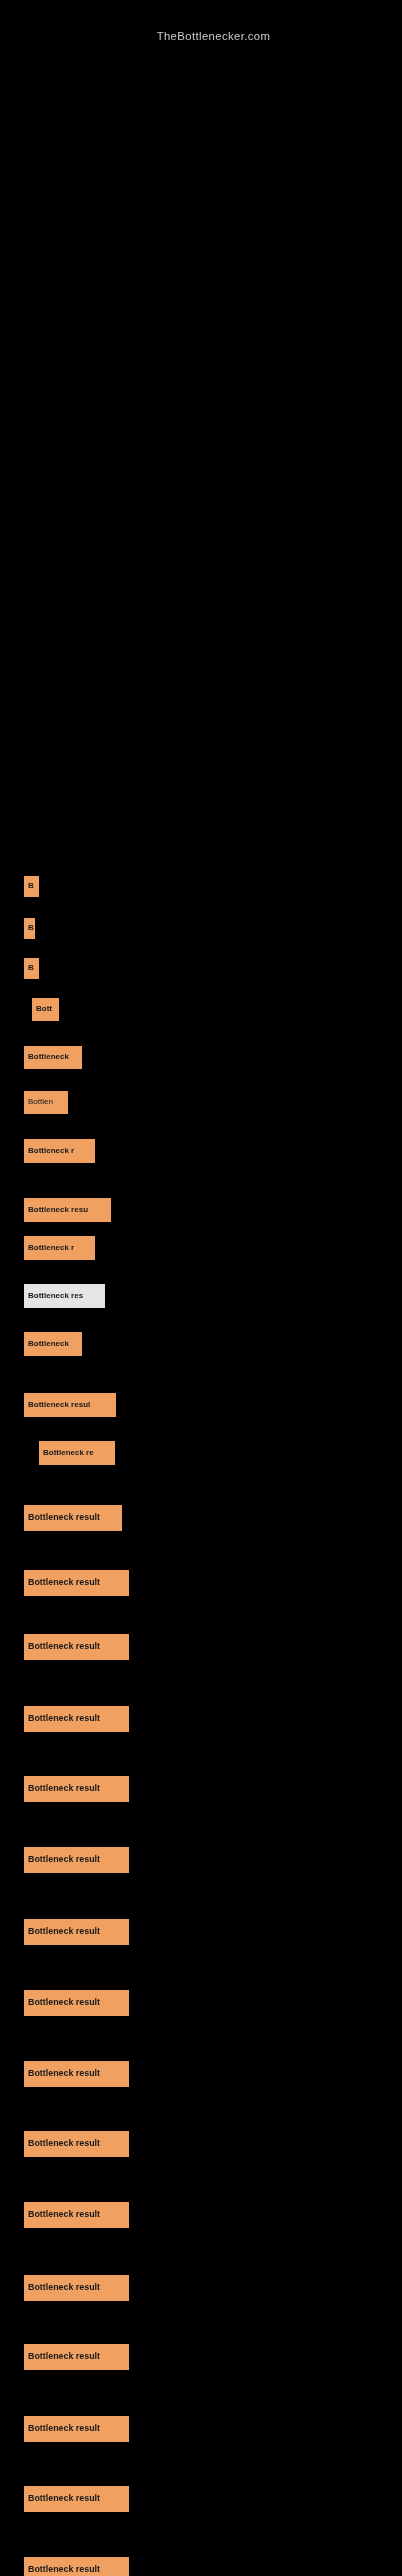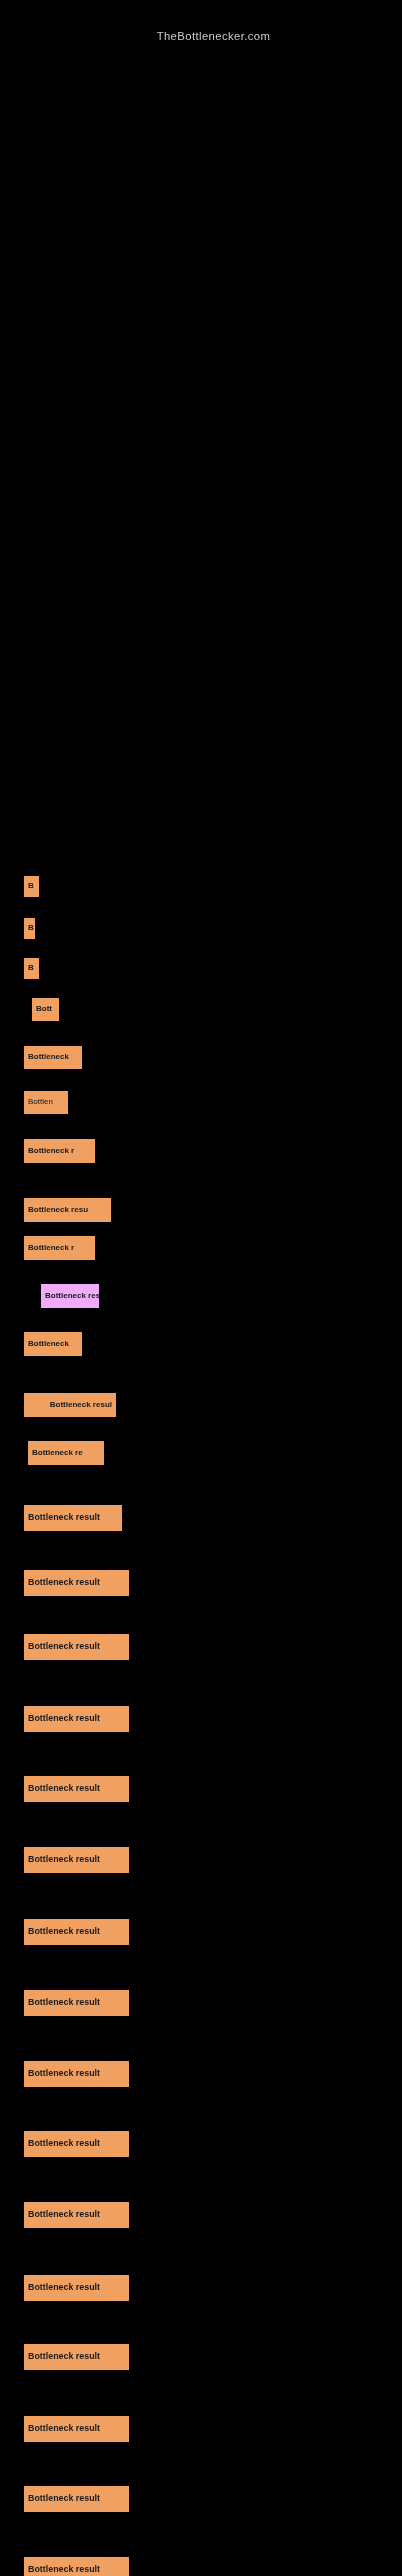--- a/index.html
+++ b/index.html
@@ -32,24 +32,24 @@
 <div id="rows-container">
     <div style="position: absolute; top: 852px; left: 0px;"><div style="background-color: rgb(240, 160, 96); color: rgb(26, 26, 26); font-size: 8px; font-weight: 700; padding: 3.2px 4px; display: inline-block; width: 14.5px; height: 21px; line-height: 14.5px; white-space: nowrap; overflow: hidden; text-overflow: clip;">B</div></div>
     <div style="position: absolute; top: 894px; left: 0px;"><div style="background-color: rgb(240, 160, 96); color: rgb(26, 26, 26); font-size: 8px; font-weight: 700; padding: 3.2px 4px; display: inline-block; width: 11.3px; height: 21px; line-height: 14.5px; white-space: nowrap; overflow: hidden; text-overflow: clip;">B</div></div>
     <div style="position: absolute; top: 934px; left: 0px;"><div style="background-color: rgb(240, 160, 96); color: rgb(26, 26, 26); font-size: 8px; font-weight: 700; padding: 3.2px 4px; display: inline-block; width: 14.5px; height: 21px; line-height: 14.5px; white-space: nowrap; overflow: hidden; text-overflow: clip;">B</div></div>
     <div style="position: absolute; top: 974px; left: 8px;"><div style="background-color: rgb(240, 160, 96); color: rgb(26, 26, 26); font-size: 8px; font-weight: 700; padding: 3.2px 4px; display: inline-block; width: 27px; height: 22.5px; line-height: 16px; white-space: nowrap; overflow: hidden; text-overflow: clip;">Bott</div></div>
     <div style="position: absolute; top: 1022px; left: 0px;"><div style="background-color: rgb(240, 160, 96); color: rgb(26, 26, 26); font-size: 8px; font-weight: 700; padding: 3.2px 4px; display: inline-block; width: 58px; height: 22.5px; line-height: 16px; white-space: nowrap; overflow: hidden; text-overflow: clip;">Bottleneck</div></div>
     <div style="position: absolute; top: 1067px; left: 0px;"><div style="background-color: rgb(240, 160, 96); color: rgb(26, 26, 26); font-size: 8px; font-weight: 400; padding: 3.2px 4px; display: inline-block; width: 44px; height: 22.5px; line-height: 16px; white-space: nowrap; overflow: hidden; text-overflow: clip;">Bottlen</div></div>
     <div style="position: absolute; top: 1115px; left: 0px;"><div style="background-color: rgb(240, 160, 96); color: rgb(26, 26, 26); font-size: 8px; font-weight: 700; padding: 3.2px 4px; display: inline-block; width: 71px; height: 24px; line-height: 17.7px; white-space: nowrap; overflow: hidden; text-overflow: clip;">Bottleneck r</div></div>
     <div style="position: absolute; top: 1163px; left: 0px;"><div style="background-color: rgb(240, 160, 96); color: rgb(26, 26, 26); font-size: 8px; font-weight: 700; padding: 3.2px 4px; display: inline-block; width: 87px; height: 24px; line-height: 17.7px; white-space: nowrap; overflow: hidden; text-overflow: clip; margin-top: 11px;">Bottleneck resu</div></div>
     <div style="position: absolute; top: 1212px; left: 0px;"><div style="background-color: rgb(240, 160, 96); color: rgb(26, 26, 26); font-size: 8px; font-weight: 700; padding: 3.2px 4px; display: inline-block; width: 71px; height: 24px; line-height: 17.7px; white-space: nowrap; overflow: hidden; text-overflow: clip;">Bottleneck r</div></div>
-    <div style="position: absolute; top: 1260px; left: 0px;"><div style="background-color: #f0abfc; color: rgb(26, 26, 26); font-size: 8px; font-weight: 700; padding: 3.2px 4px; display: inline-block; width: 58px; height: 24px; line-height: 17.7px; white-space: nowrap; overflow: hidden; text-overflow: clip; margin-left: 17px;">Bottleneck res</div></div>
+    <div style="position: absolute; top: 1260px; left: 0px;"><div style="background-color: #e5e5e5; color: rgb(26, 26, 26); font-size: 8px; font-weight: 700; padding: 3.2px 4px; display: inline-block; width: 81px; height: 24px; line-height: 17.7px; white-space: nowrap; overflow: hidden; text-overflow: clip;">Bottleneck res</div></div>
     <div style="position: absolute; top: 1308px; left: 0px;"><div style="background-color: rgb(240, 160, 96); color: rgb(26, 26, 26); font-size: 8px; font-weight: 700; padding: 3.2px 4px; display: inline-block; width: 58px; height: 24px; line-height: 17.7px; white-space: nowrap; overflow: hidden; text-overflow: clip;">Bottleneck</div></div>
-    <div style="position: absolute; top: 1369px; left: 0px; text-align: right;"><div style="background-color: rgb(240, 160, 96); color: rgb(26, 26, 26); font-size: 8px; font-weight: 700; padding: 3.2px 4px; display: inline-block; width: 92px; height: 24px; line-height: 17.7px; white-space: nowrap; overflow: hidden; text-overflow: clip;">Bottleneck resul</div></div>
-    <div style="position: absolute; top: 1417px; left: 4px;"><div style="background-color: rgb(240, 160, 96); color: rgb(26, 26, 26); font-size: 8px; font-weight: 700; padding: 3.2px 4px; display: inline-block; width: 76px; height: 24px; line-height: 17.7px; white-space: nowrap; overflow: hidden; text-overflow: clip;">Bottleneck re</div></div>
+    <div style="position: absolute; top: 1369px; left: 0px;"><div style="background-color: rgb(240, 160, 96); color: rgb(26, 26, 26); font-size: 8px; font-weight: 700; padding: 3.2px 4px; display: inline-block; width: 92px; height: 24px; line-height: 17.7px; white-space: nowrap; overflow: hidden; text-overflow: clip;">Bottleneck resul</div></div>
+    <div style="position: absolute; top: 1417px; left: 15px;"><div style="background-color: rgb(240, 160, 96); color: rgb(26, 26, 26); font-size: 8px; font-weight: 700; padding: 3.2px 4px; display: inline-block; width: 76px; height: 24px; line-height: 17.7px; white-space: nowrap; overflow: hidden; text-overflow: clip;">Bottleneck re</div></div>
     <div style="position: absolute; top: 1481px; left: 0px;"><div style="background-color: rgb(240, 160, 96); color: rgb(26, 26, 26); font-size: 8.9px; font-weight: 700; padding: 3.2px 4px; display: inline-block; width: 98px; height: 26px; line-height: 19.3px; white-space: nowrap; overflow: hidden; text-overflow: clip;">Bottleneck result</div></div>
     <div style="position: absolute; top: 1546px; left: 0px;"><div style="background-color: rgb(240, 160, 96); color: rgb(26, 26, 26); font-size: 8.9px; font-weight: 700; padding: 3.2px 4px; display: inline-block; width: 105px; height: 26px; line-height: 19.3px; white-space: nowrap; overflow: hidden; text-overflow: clip;">Bottleneck result</div></div>
     <div style="position: absolute; top: 1610px; left: 0px;"><div style="background-color: rgb(240, 160, 96); color: rgb(26, 26, 26); font-size: 8.9px; font-weight: 700; padding: 3.2px 4px; display: inline-block; width: 105px; height: 26px; line-height: 19.3px; white-space: nowrap; overflow: hidden; text-overflow: clip;">Bottleneck result</div></div>
     <div style="position: absolute; top: 1682px; left: 0px;"><div style="background-color: rgb(240, 160, 96); color: rgb(26, 26, 26); font-size: 8.9px; font-weight: 700; padding: 3.2px 4px; display: inline-block; width: 105px; height: 26px; line-height: 19.3px; white-space: nowrap; overflow: hidden; text-overflow: clip;">Bottleneck result</div></div>
     <div style="position: absolute; top: 1752px; left: 0px;"><div style="background-color: rgb(240, 160, 96); color: rgb(26, 26, 26); font-size: 8.9px; font-weight: 700; padding: 3.2px 4px; display: inline-block; width: 105px; height: 26px; line-height: 19.3px; white-space: nowrap; overflow: hidden; text-overflow: clip;">Bottleneck result</div></div>
     <div style="position: absolute; top: 1823px; left: 0px;"><div style="background-color: rgb(240, 160, 96); color: rgb(26, 26, 26); font-size: 8.9px; font-weight: 700; padding: 3.2px 4px; display: inline-block; width: 105px; height: 26px; line-height: 19.3px; white-space: nowrap; overflow: hidden; text-overflow: clip;">Bottleneck result</div></div>
     <div style="position: absolute; top: 1895px; left: 0px;"><div style="background-color: rgb(240, 160, 96); color: rgb(26, 26, 26); font-size: 8.9px; font-weight: 700; padding: 3.2px 4px; display: inline-block; width: 105px; height: 26px; line-height: 19.3px; white-space: nowrap; overflow: hidden; text-overflow: clip;">Bottleneck result</div></div>
     <div style="position: absolute; top: 1966px; left: 0px;"><div style="background-color: rgb(240, 160, 96); color: rgb(26, 26, 26); font-size: 8.9px; font-weight: 700; padding: 3.2px 4px; display: inline-block; width: 105px; height: 26px; line-height: 19.3px; white-space: nowrap; overflow: hidden; text-overflow: clip;">Bottleneck result</div></div>
     <div style="position: absolute; top: 2037px; left: 0px;"><div style="background-color: rgb(240, 160, 96); color: rgb(26, 26, 26); font-size: 8.9px; font-weight: 700; padding: 3.2px 4px; display: inline-block; width: 105px; height: 26px; line-height: 19.3px; white-space: nowrap; overflow: hidden; text-overflow: clip;">Bottleneck result</div></div>
     <div style="position: absolute; top: 2107px; left: 0px;"><div style="background-color: rgb(240, 160, 96); color: rgb(26, 26, 26); font-size: 8.9px; font-weight: 700; padding: 3.2px 4px; display: inline-block; width: 105px; height: 26px; line-height: 19.3px; white-space: nowrap; overflow: hidden; text-overflow: clip;">Bottleneck result</div></div>

